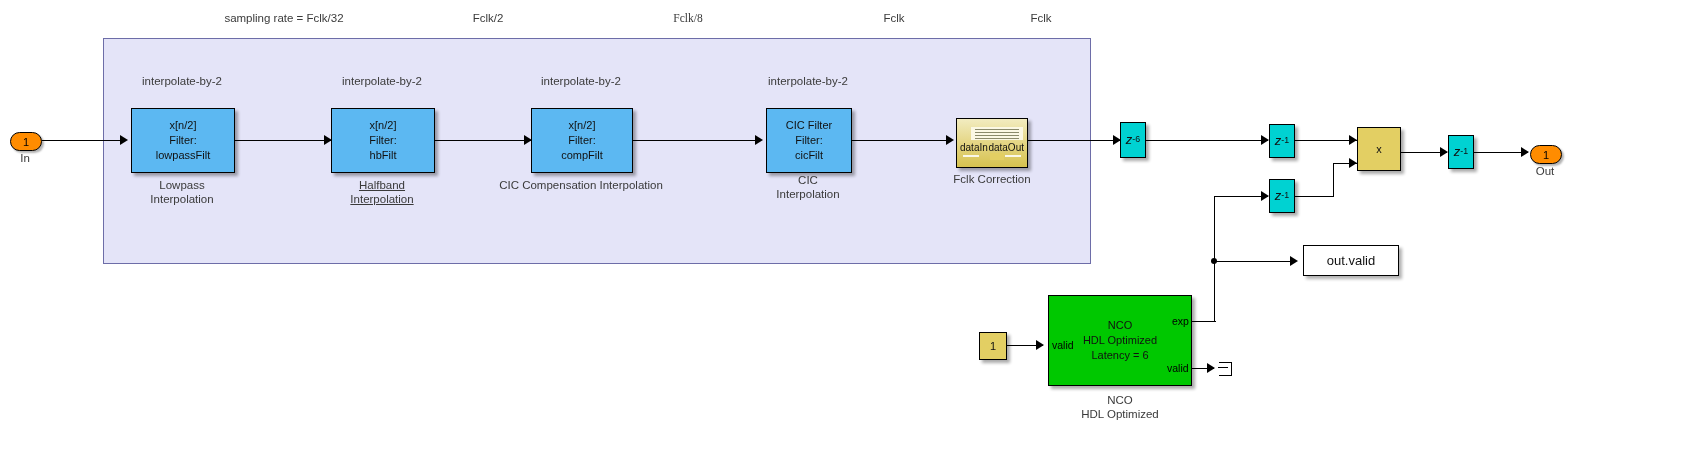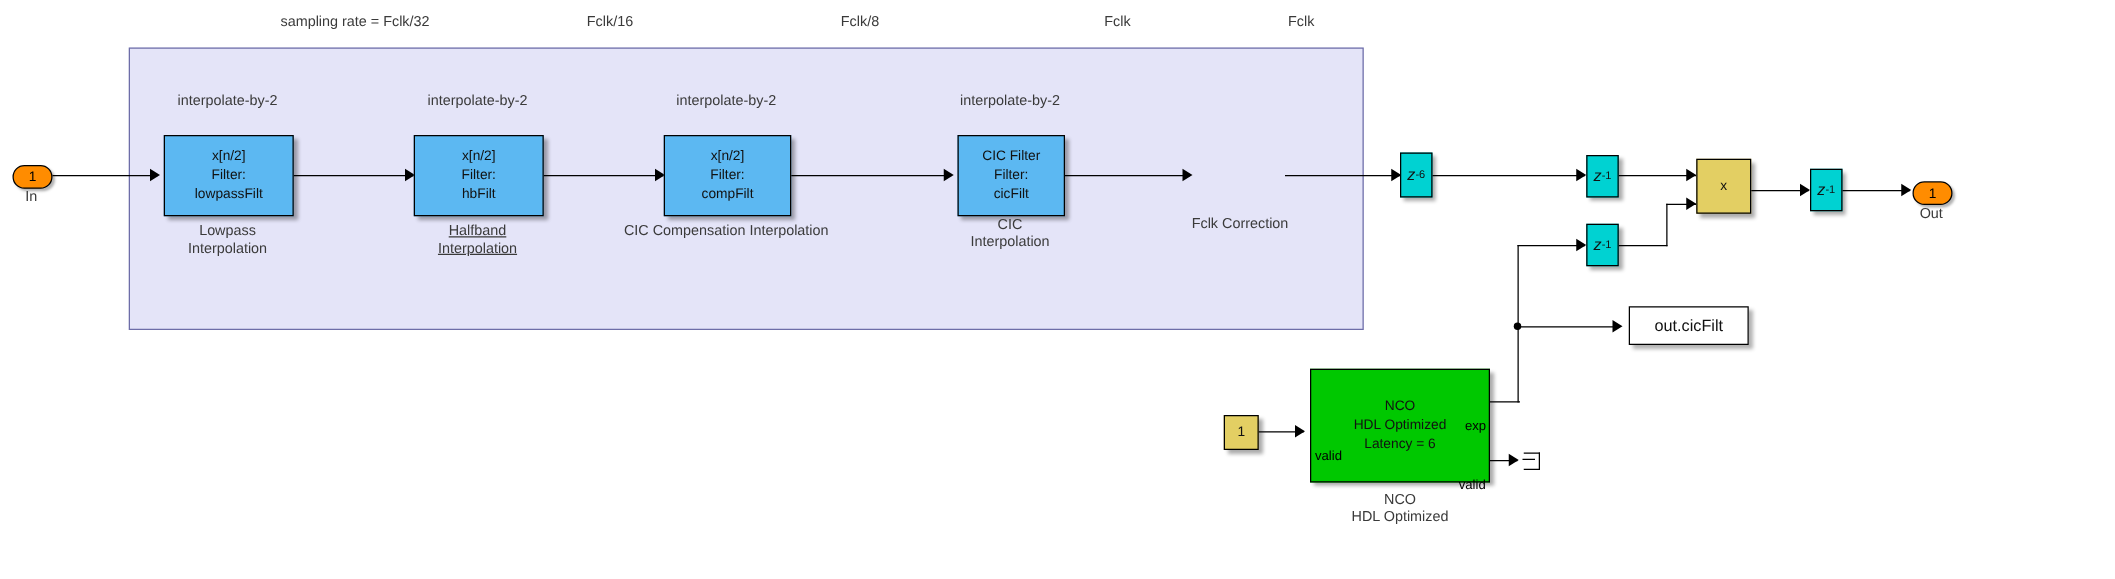--- a/index.html
+++ b/index.html
@@ -34,21 +34,21 @@
   .gain-port.out{right:3px;}
   .gain-tick{position:absolute;bottom:10px;height:2px;background:#ffffff;opacity:.85;}
   .gain-sq{position:absolute;bottom:7px;left:33px;width:14px;height:7px;background:#e3cf63;border:0;}
 
   
   .port{position:absolute;background:#ff8c00;border:1.4px solid #000;border-radius:999px;
         display:flex;align-items:center;justify-content:center;font-size:11px;color:#000;
         box-shadow:2px 2px 2px rgba(0,0,0,0.3);}
 
   
-  .pl{position:absolute;font-size:10.5px;color:#000;margin-top:20px;}
+  .pl{position:absolute;font-size:10.5px;color:#000;}
 
   
   .h{position:absolute;height:0;border-top:1.4px solid #000;}
   .v{position:absolute;width:0;border-left:1.4px solid #000;}
   .arw{position:absolute;width:0;height:0;border-top:5px solid transparent;
        border-bottom:5px solid transparent;border-left:8px solid #000;}
   .dot{position:absolute;width:6px;height:6px;border-radius:50%;background:#000;}
 
   
   .term{position:absolute;width:12px;height:12px;border:1.4px solid #000;border-left:0;}
@@ -56,22 +56,22 @@
 
   sup{font-size:0.68em;vertical-align:super;}
   .ztxt{font-style:italic;}
 </style>
 </head>
 <body>
 
 <div id="canvas">
 
   <div class="lbl c" style="left:284px;top:11px;">sampling rate = Fclk/32</div>
-  <div class="lbl c" style="left:488px;top:11px;">Fclk/16</div>
-  <div class="lbl c" style="left:688px;top:11px;">Fclk/8</div>
+  <div class="lbl c" style="left:488px;top:11px;">Fclk/2</div>
+  <div class="lbl c" style="left:688px;top:11px;font-family:Liberation Serif, serif;">Fclk/8</div>
   <div class="lbl c" style="left:894px;top:11px;">Fclk</div>
   <div class="lbl c" style="left:1041px;top:11px;">Fclk</div>
 
   <div class="region" style="left:103px;top:38px;width:988px;height:226px;"></div>
 
   <div class="port" style="left:10px;top:132px;width:30px;height:17px;">
     <span>1</span>
   </div>
   <div class="lbl c" style="left:25px;top:151px;">In</div>
 
@@ -110,20 +110,33 @@
   <div class="lbl c" style="left:808px;top:74px;">interpolate-by-2</div>
   <div class="blk filt" style="left:766px;top:108px;width:86px;height:65px;white-space:pre-line;">CIC Filter
 Filter:
 cicFilt</div>
   <div class="lbl c" style="left:808px;top:173px;white-space:pre-line;">CIC
 Interpolation</div>
 
   <div class="h" style="left:852px;top:140px;width:100px;"></div>
   <div class="arw" style="left:946px;top:135px;"></div>
 
+  <div class="blk gainblk" style="left:956px;top:118px;width:72px;height:50px;position:absolute;">
+    <span class="gain-mini">
+      <i></i>
+        <i></i>
+        <i></i>
+        <i></i>
+    </span>
+    <span class="gain-port in">dataIn</span>
+    <span class="gain-port out">dataOut</span>
+    <span class="gain-tick" style="left:6px;width:16px;"></span>
+    <span class="gain-tick" style="right:6px;width:16px;"></span>
+    <span class="gain-sq"></span>
+  </div>
   <div class="lbl c" style="left:992px;top:172px;">Fclk Correction</div>
 
   <div class="h" style="left:1028px;top:140px;width:92px;"></div>
   <div class="arw" style="left:1113px;top:135px;"></div>
 
   <div class="blk cyan" style="left:1120px;top:122px;width:26px;height:36px;">
     <span class="ztxt">z</span>
       <sup>-6</sup>
   </div>
 
@@ -159,21 +172,21 @@
   </div>
 
   <div class="h" style="left:1474px;top:152px;width:54px;"></div>
   <div class="arw" style="left:1521px;top:147px;"></div>
 
   <div class="port" style="left:1530px;top:145px;width:30px;height:17px;">
     <span>1</span>
   </div>
   <div class="lbl c" style="left:1545px;top:164px;">Out</div>
 
-  <div class="blk white" style="left:1303px;top:245px;width:96px;height:31px;">out.cicFilt</div>
+  <div class="blk white" style="left:1303px;top:245px;width:96px;height:31px;">out.valid</div>
 
   <div class="h" style="left:1192px;top:321px;width:24px;"></div>
   <div class="v" style="left:1214px;top:196px;height:126px;"></div>
   <div class="h" style="left:1214px;top:196px;width:54px;"></div>
   <div class="arw" style="left:1261px;top:191px;"></div>
   <div class="dot" style="left:1211px;top:258px;"></div>
   <div class="h" style="left:1214px;top:261px;width:82px;"></div>
   <div class="arw" style="left:1290px;top:256px;"></div>
 
   <div class="blk gold" style="left:979px;top:332px;width:28px;height:28px;">1</div>

